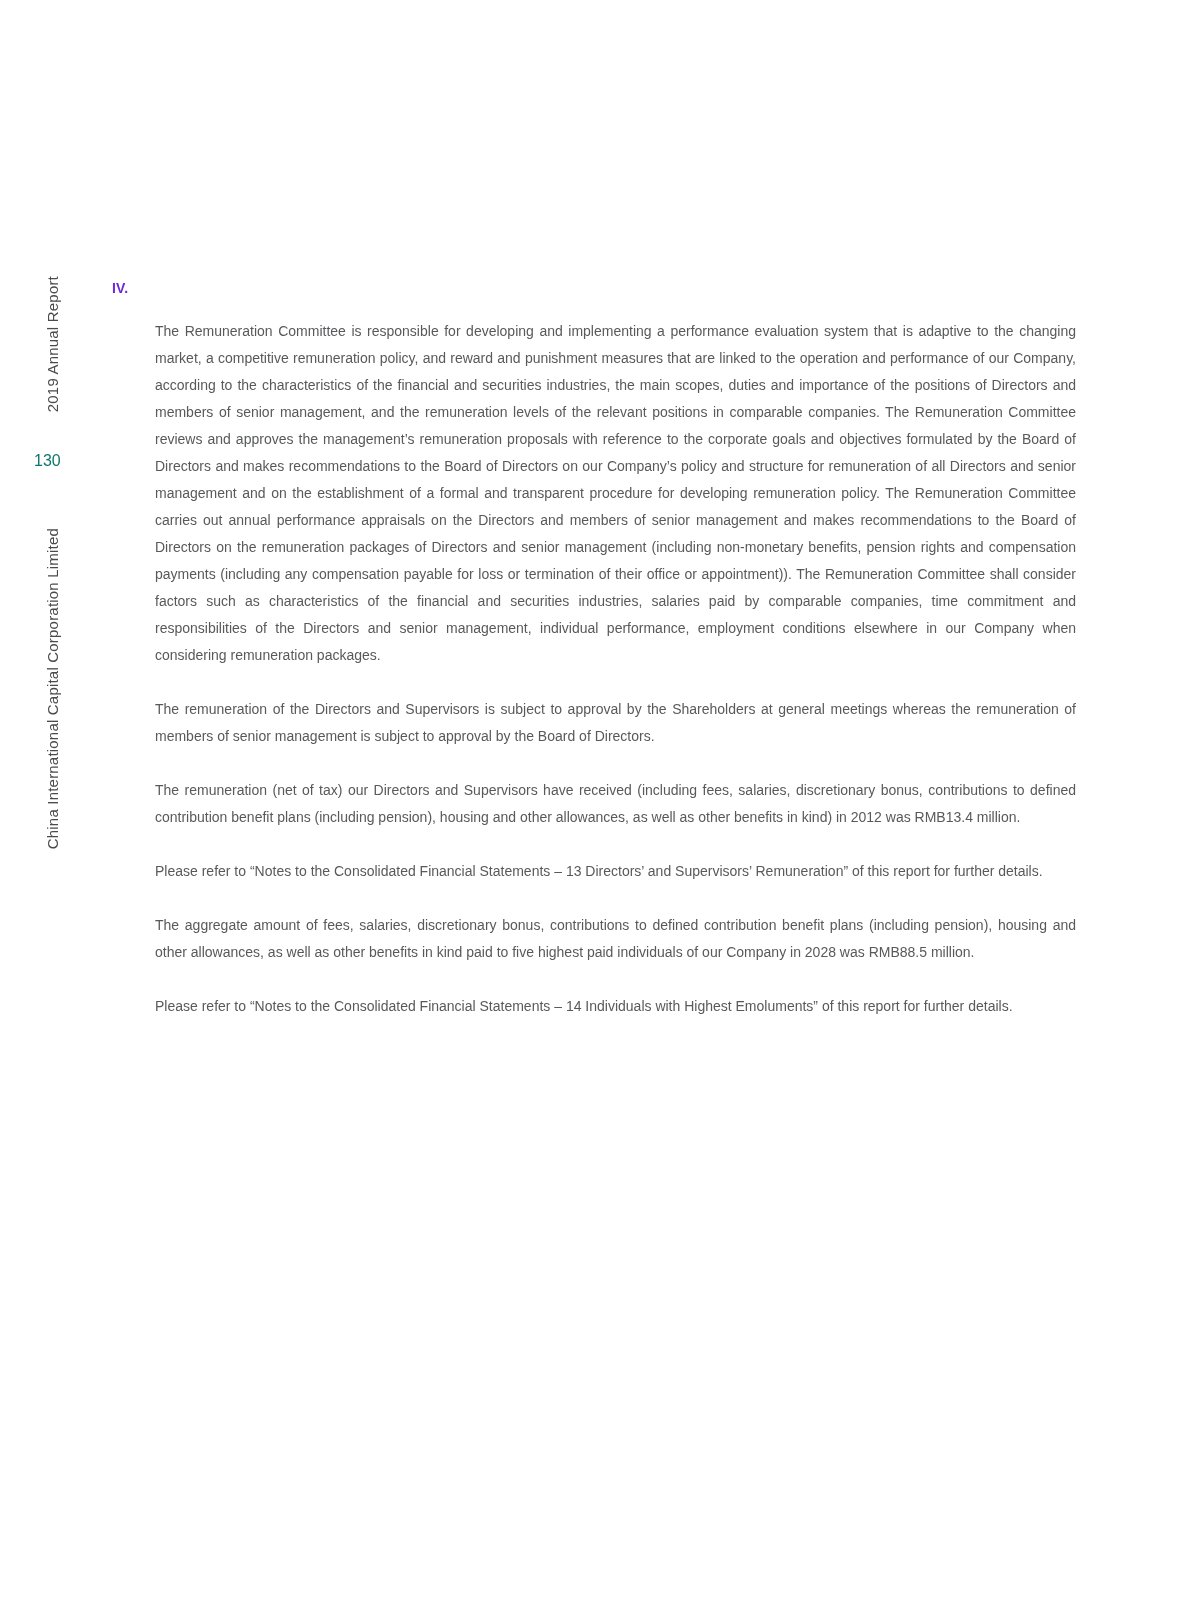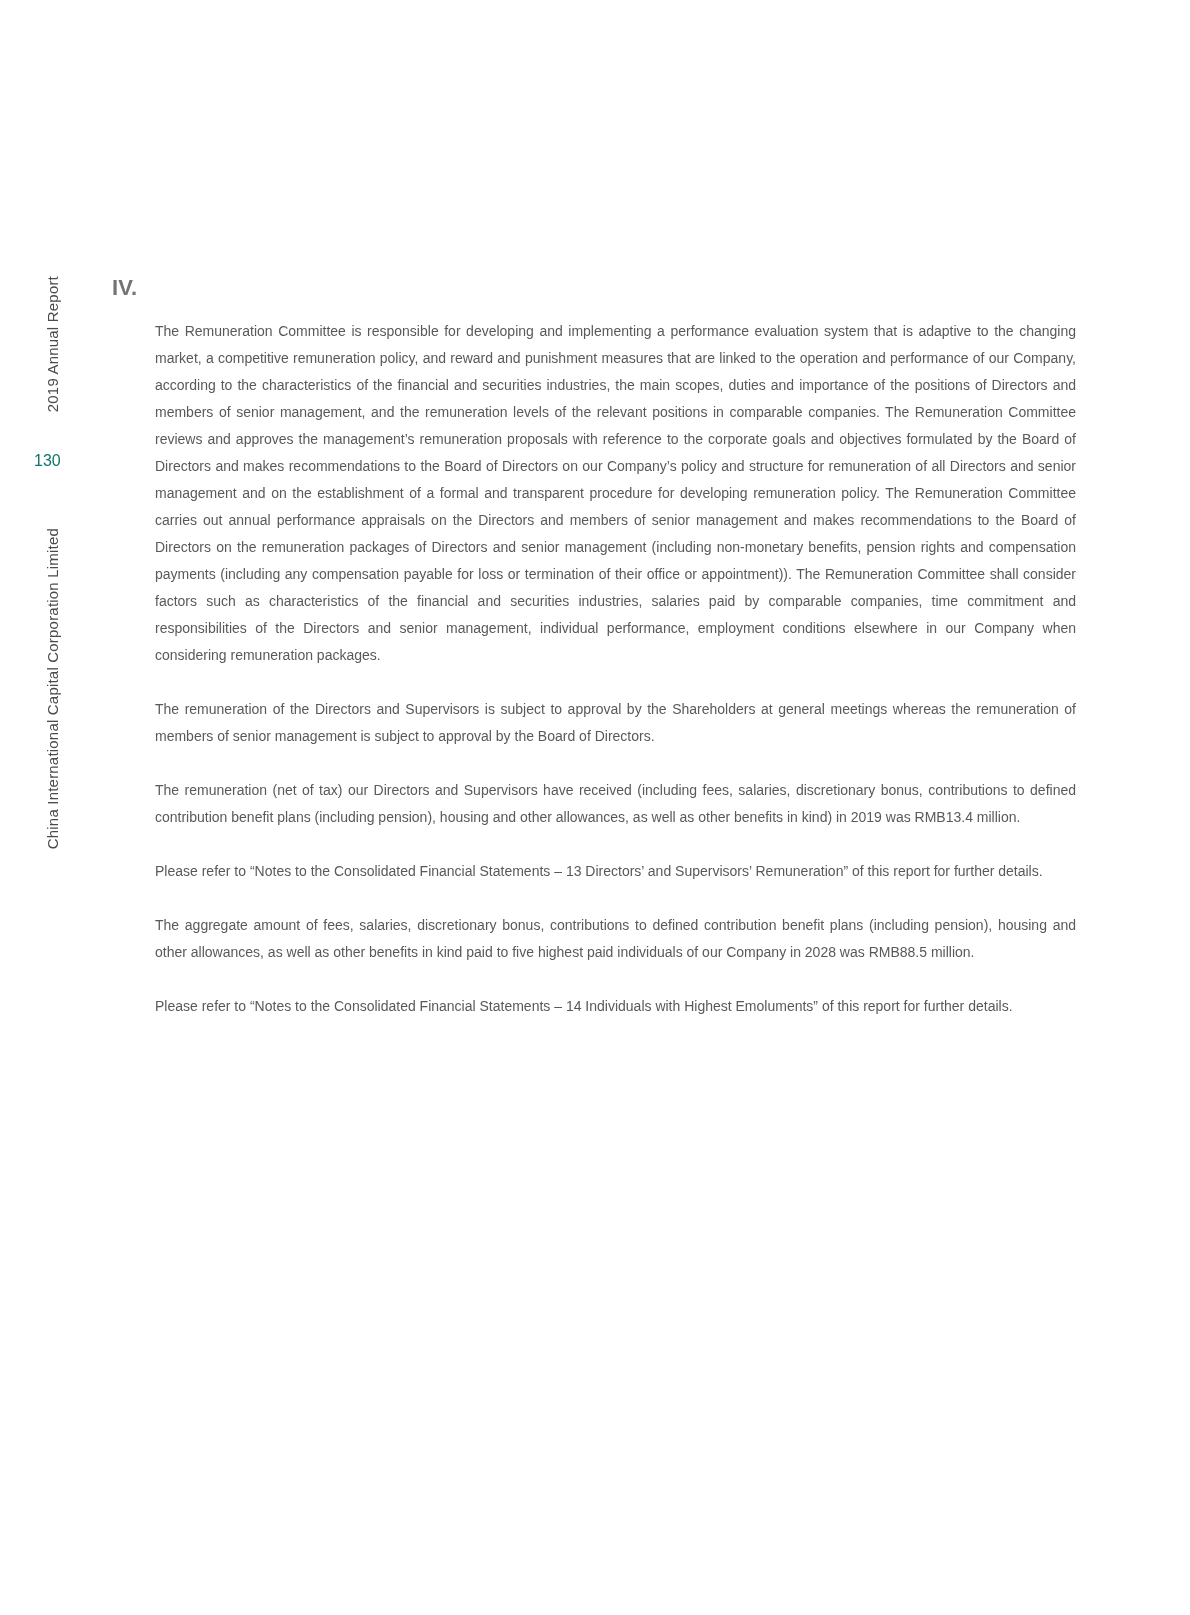--- a/index.html
+++ b/index.html
@@ -51,23 +51,23 @@
 
   
   .section {
     position: absolute;
     left: 112px;
     top: 276px;
     width: 964px;
   }
   .section-heading {
     display: flex;
-    color: #737373;
+    color: #6d28d9;
     font-weight: bold;
-    font-size: 22px;
+    font-size: 14px;
     line-height: 24px;
     letter-spacing: 0.1px;
     margin-bottom: 18px;
   }
   .section-number {
     width: 43px;
     flex: 0 0 43px;
   }
   .section-body {
     margin-left: 43px;
@@ -94,20 +94,20 @@
     <div class="v-text v-company">China International Capital Corporation Limited</div>
   </aside>
 
   <section class="section">
     <div class="section-heading">
       <span class="section-number">IV.</span>
     </div>
     <div class="section-body">
       <p>The Remuneration Committee is responsible for developing and implementing a performance evaluation system that is adaptive to the changing market, a competitive remuneration policy, and reward and punishment measures that are linked to the operation and performance of our Company, according to the characteristics of the financial and securities industries, the main scopes, duties and importance of the positions of Directors and members of senior management, and the remuneration levels of the relevant positions in comparable companies. The Remuneration Committee reviews and approves the management’s remuneration proposals with reference to the corporate goals and objectives formulated by the Board of Directors and makes recommendations to the Board of Directors on our Company’s policy and structure for remuneration of all Directors and senior management and on the establishment of a formal and transparent procedure for developing remuneration policy. The Remuneration Committee carries out annual performance appraisals on the Directors and members of senior management and makes recommendations to the Board of Directors on the remuneration packages of Directors and senior management (including non-monetary benefits, pension rights and compensation payments (including any compensation payable for loss or termination of their office or appointment)). The Remuneration Committee shall consider factors such as characteristics of the financial and securities industries, salaries paid by comparable companies, time commitment and responsibilities of the Directors and senior management, individual performance, employment conditions elsewhere in our Company when considering remuneration packages.</p>
       <p>The remuneration of the Directors and Supervisors is subject to approval by the Shareholders at general meetings whereas the remuneration of members of senior management is subject to approval by the Board of Directors.</p>
-      <p>The remuneration (net of tax) our Directors and Supervisors have received (including fees, salaries, discretionary bonus, contributions to defined contribution benefit plans (including pension), housing and other allowances, as well as other benefits in kind) in 2019 was RMB13.4 million.</p>
+      <p>The remuneration (net of tax) our Directors and Supervisors have received (including fees, salaries, discretionary bonus, contributions to defined contribution benefit plans (including pension), housing and other allowances, as well as other benefits in kind) in 2012 was RMB13.4 million.</p>
       <p>Please refer to “Notes to the Consolidated Financial Statements – 13 Directors’ and Supervisors’ Remuneration” of this report for further details.</p>
       <p>The aggregate amount of fees, salaries, discretionary bonus, contributions to defined contribution benefit plans (including pension), housing and other allowances, as well as other benefits in kind paid to five highest paid individuals of our Company in 2028 was RMB88.5 million.</p>
       <p>Please refer to “Notes to the Consolidated Financial Statements – 14 Individuals with Highest Emoluments” of this report for further details.</p>
     </div>
   </section>
 
 </div>
 
 </body></html>

